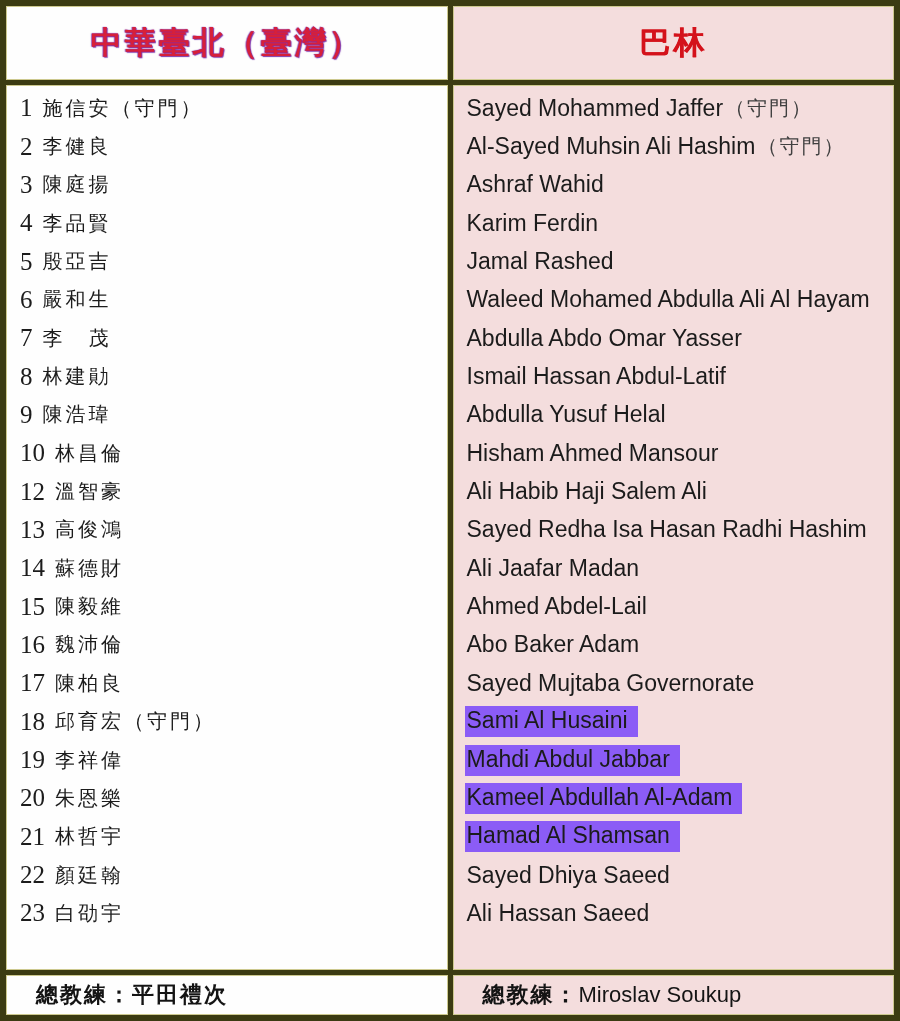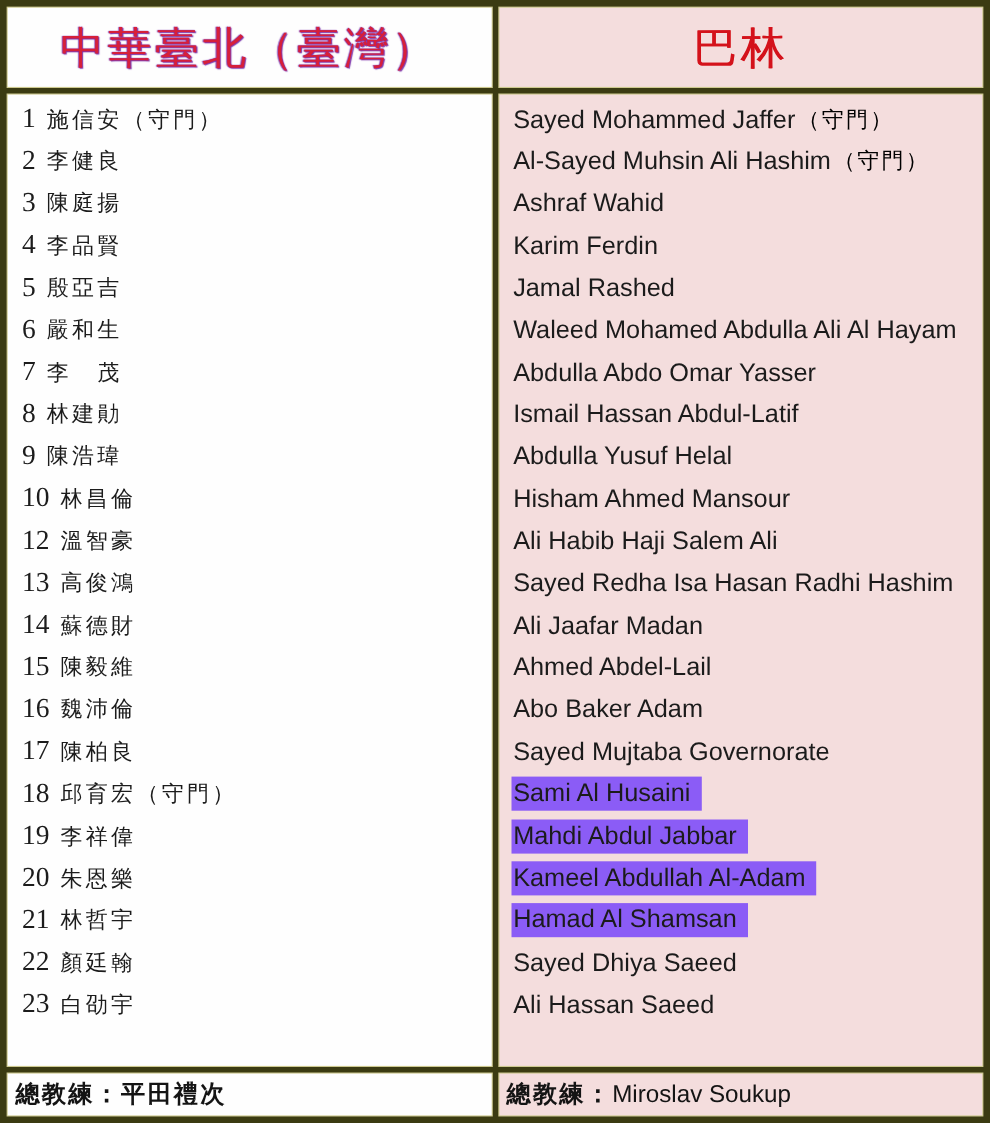--- a/index.html
+++ b/index.html
@@ -31,22 +31,22 @@
   .left-col  { background: #fefefe; }
   .right-col { background: #f4dddd; }
 
   
   .header {
     display: flex;
     align-items: center;
     justify-content: center;
   }
   .team-title {
-    font-weight: normal;
-    font-size: 40px;
+    font-weight: bold;
+    font-size: 31px;
     letter-spacing: 3px;
     font-family: "DejaVu Serif", "Liberation Serif", serif;
   }
   .title-left {
     color: #d6203a;
     text-shadow: 0 0 1px #7d22aa, 1px 1px 1px rgba(109,31,160,0.85), -1px 0 1px rgba(109,31,160,0.6);
   }
   .title-right {
     color: #d4121b;
     text-shadow: 0.5px 0 0 #d4121b;
@@ -82,30 +82,30 @@
     color: #1b1b1b;
   }
   .rname.hl {
     background: #8b5cf6;
     padding: 1px 10px 3px 2px;
     margin-left: -2px;
   }
   .gk {
     font-family: Liberation Mono, monospace;
     font-size: 20px;
-    color: #000000;
+    color: #404040;
     letter-spacing: 2px;
     margin-left: 2px;
   }
 
   
   .footer {
     display: flex;
     align-items: center;
-    padding-left: 7px;
+    padding-left: 29px;
   }
   .coach-label, .coach-cjk {
     font-family: "DejaVu Serif", "Liberation Serif", serif;
     font-size: 22px;
     font-weight: bold;
     color: #141414;
     letter-spacing: 2px;
   }
   .coach-latin {
     font-family: "Liberation Sans", sans-serif;

